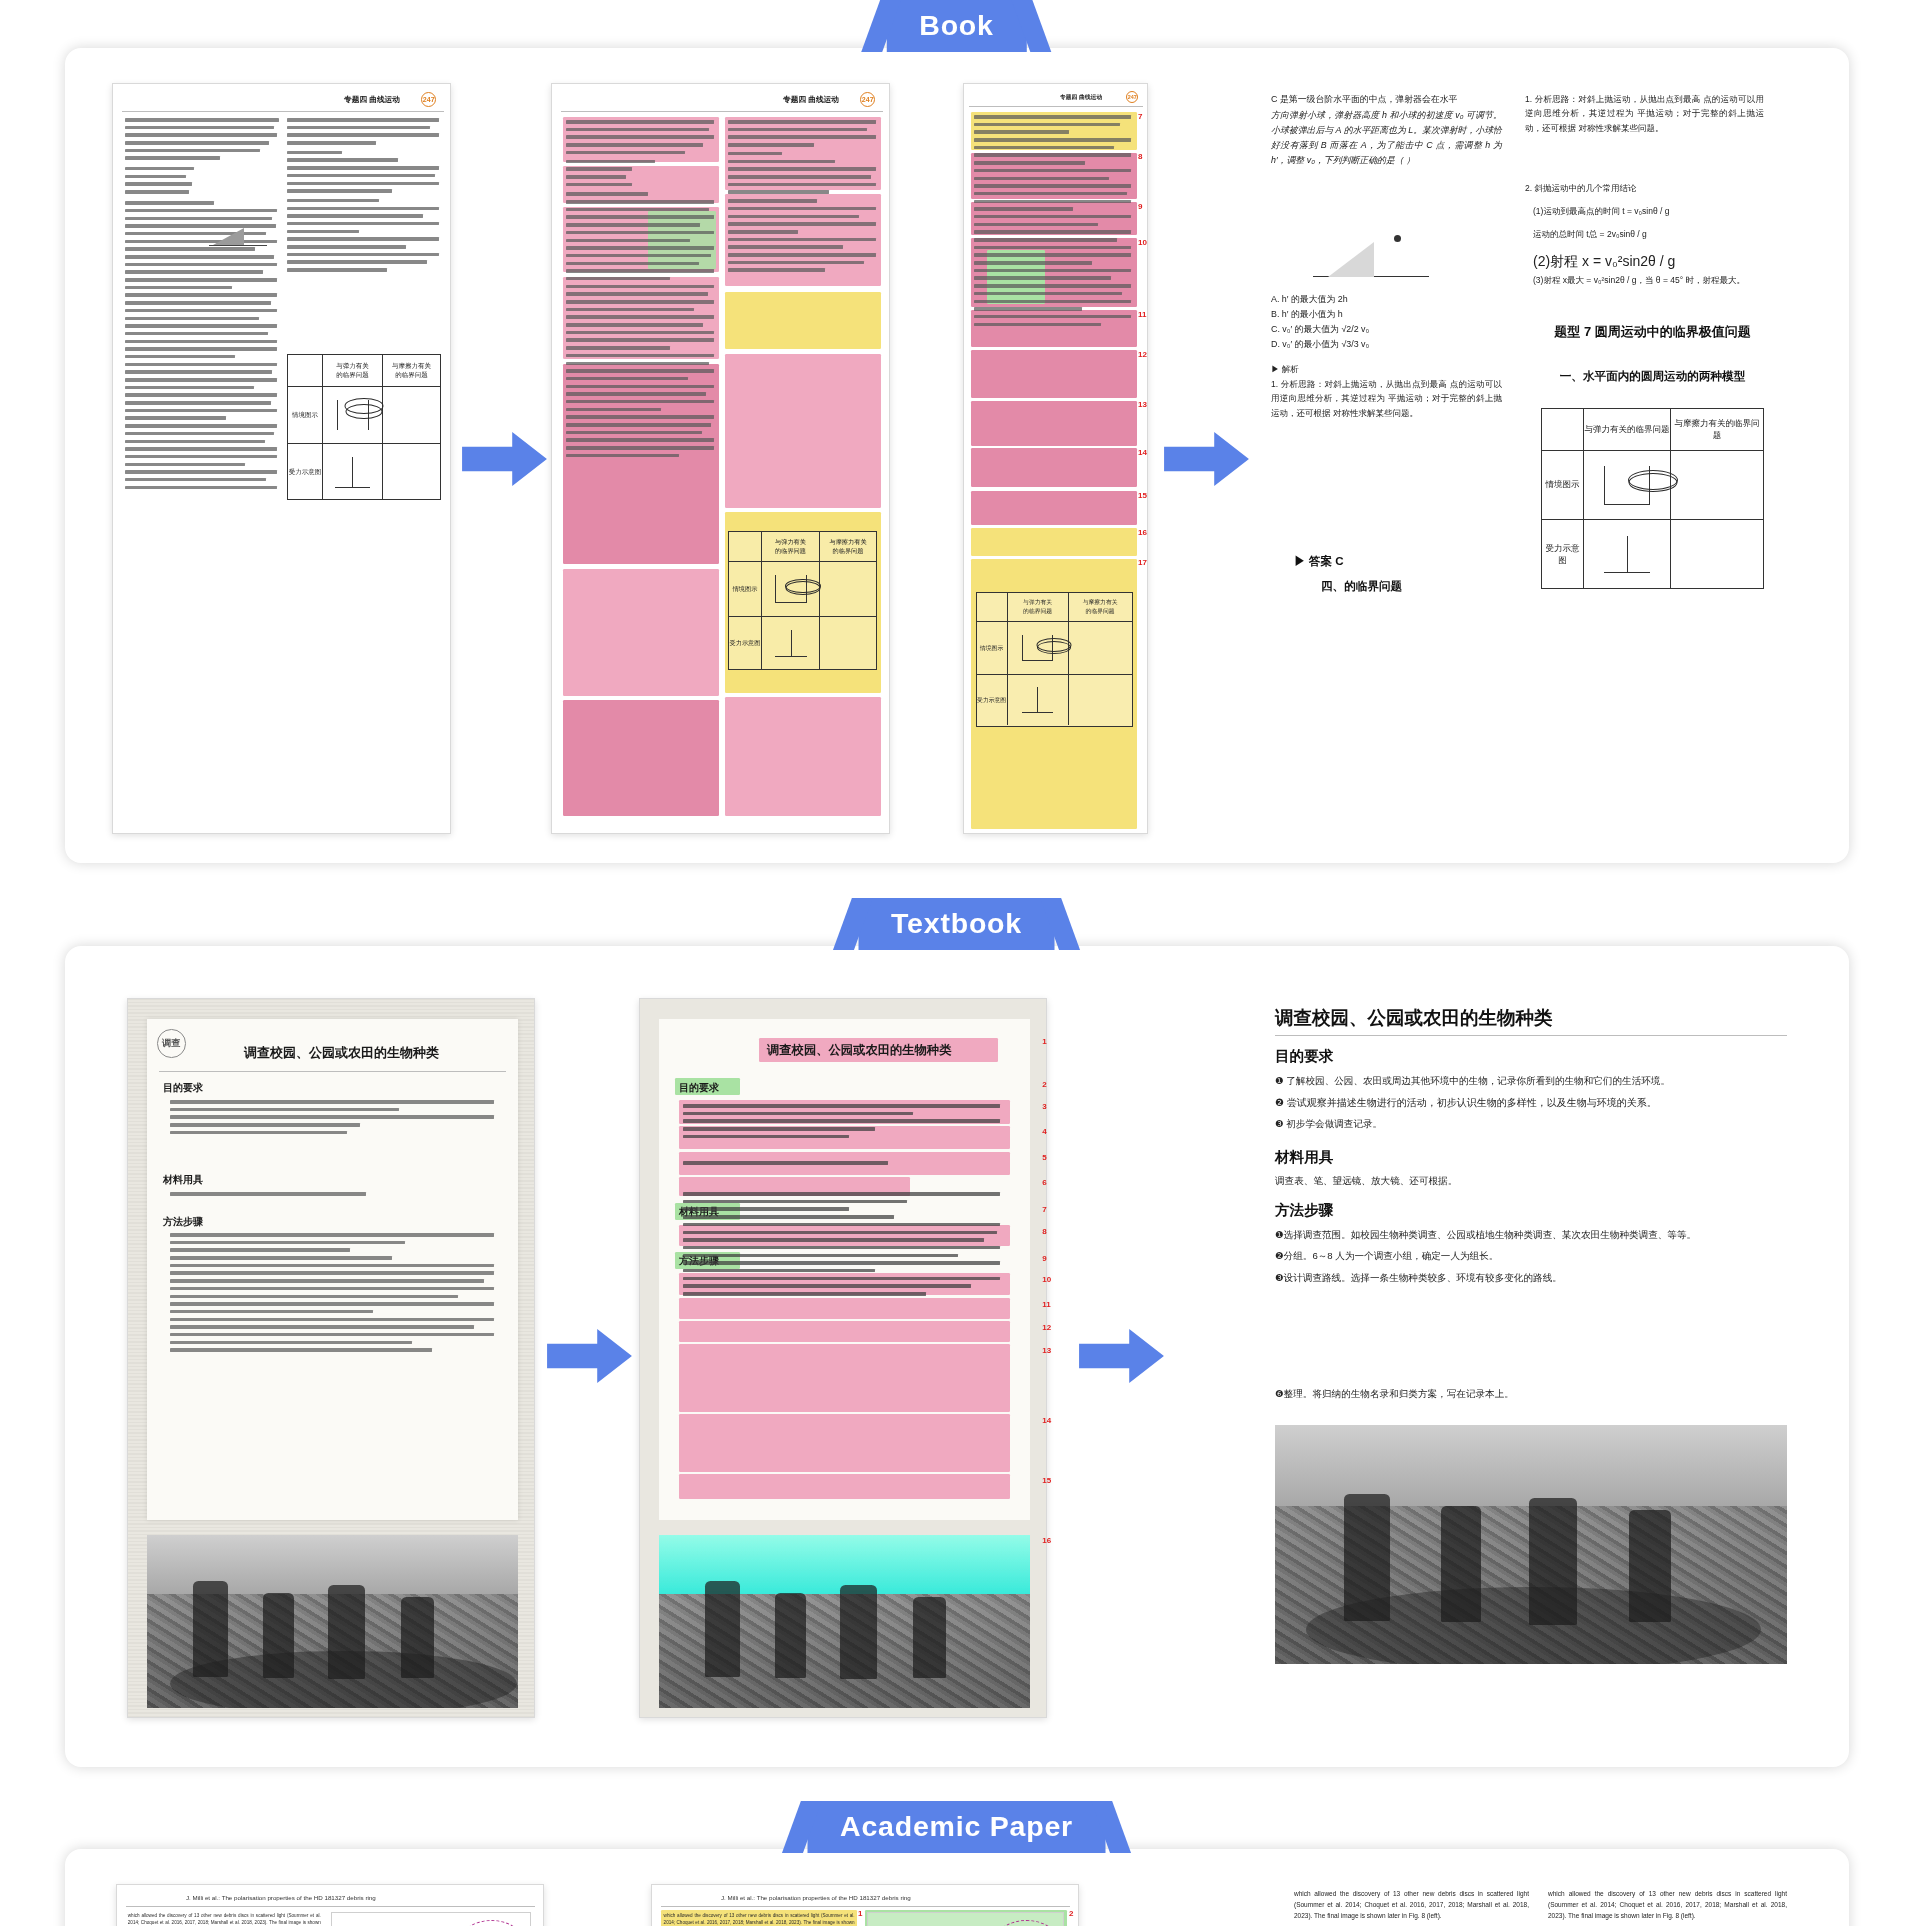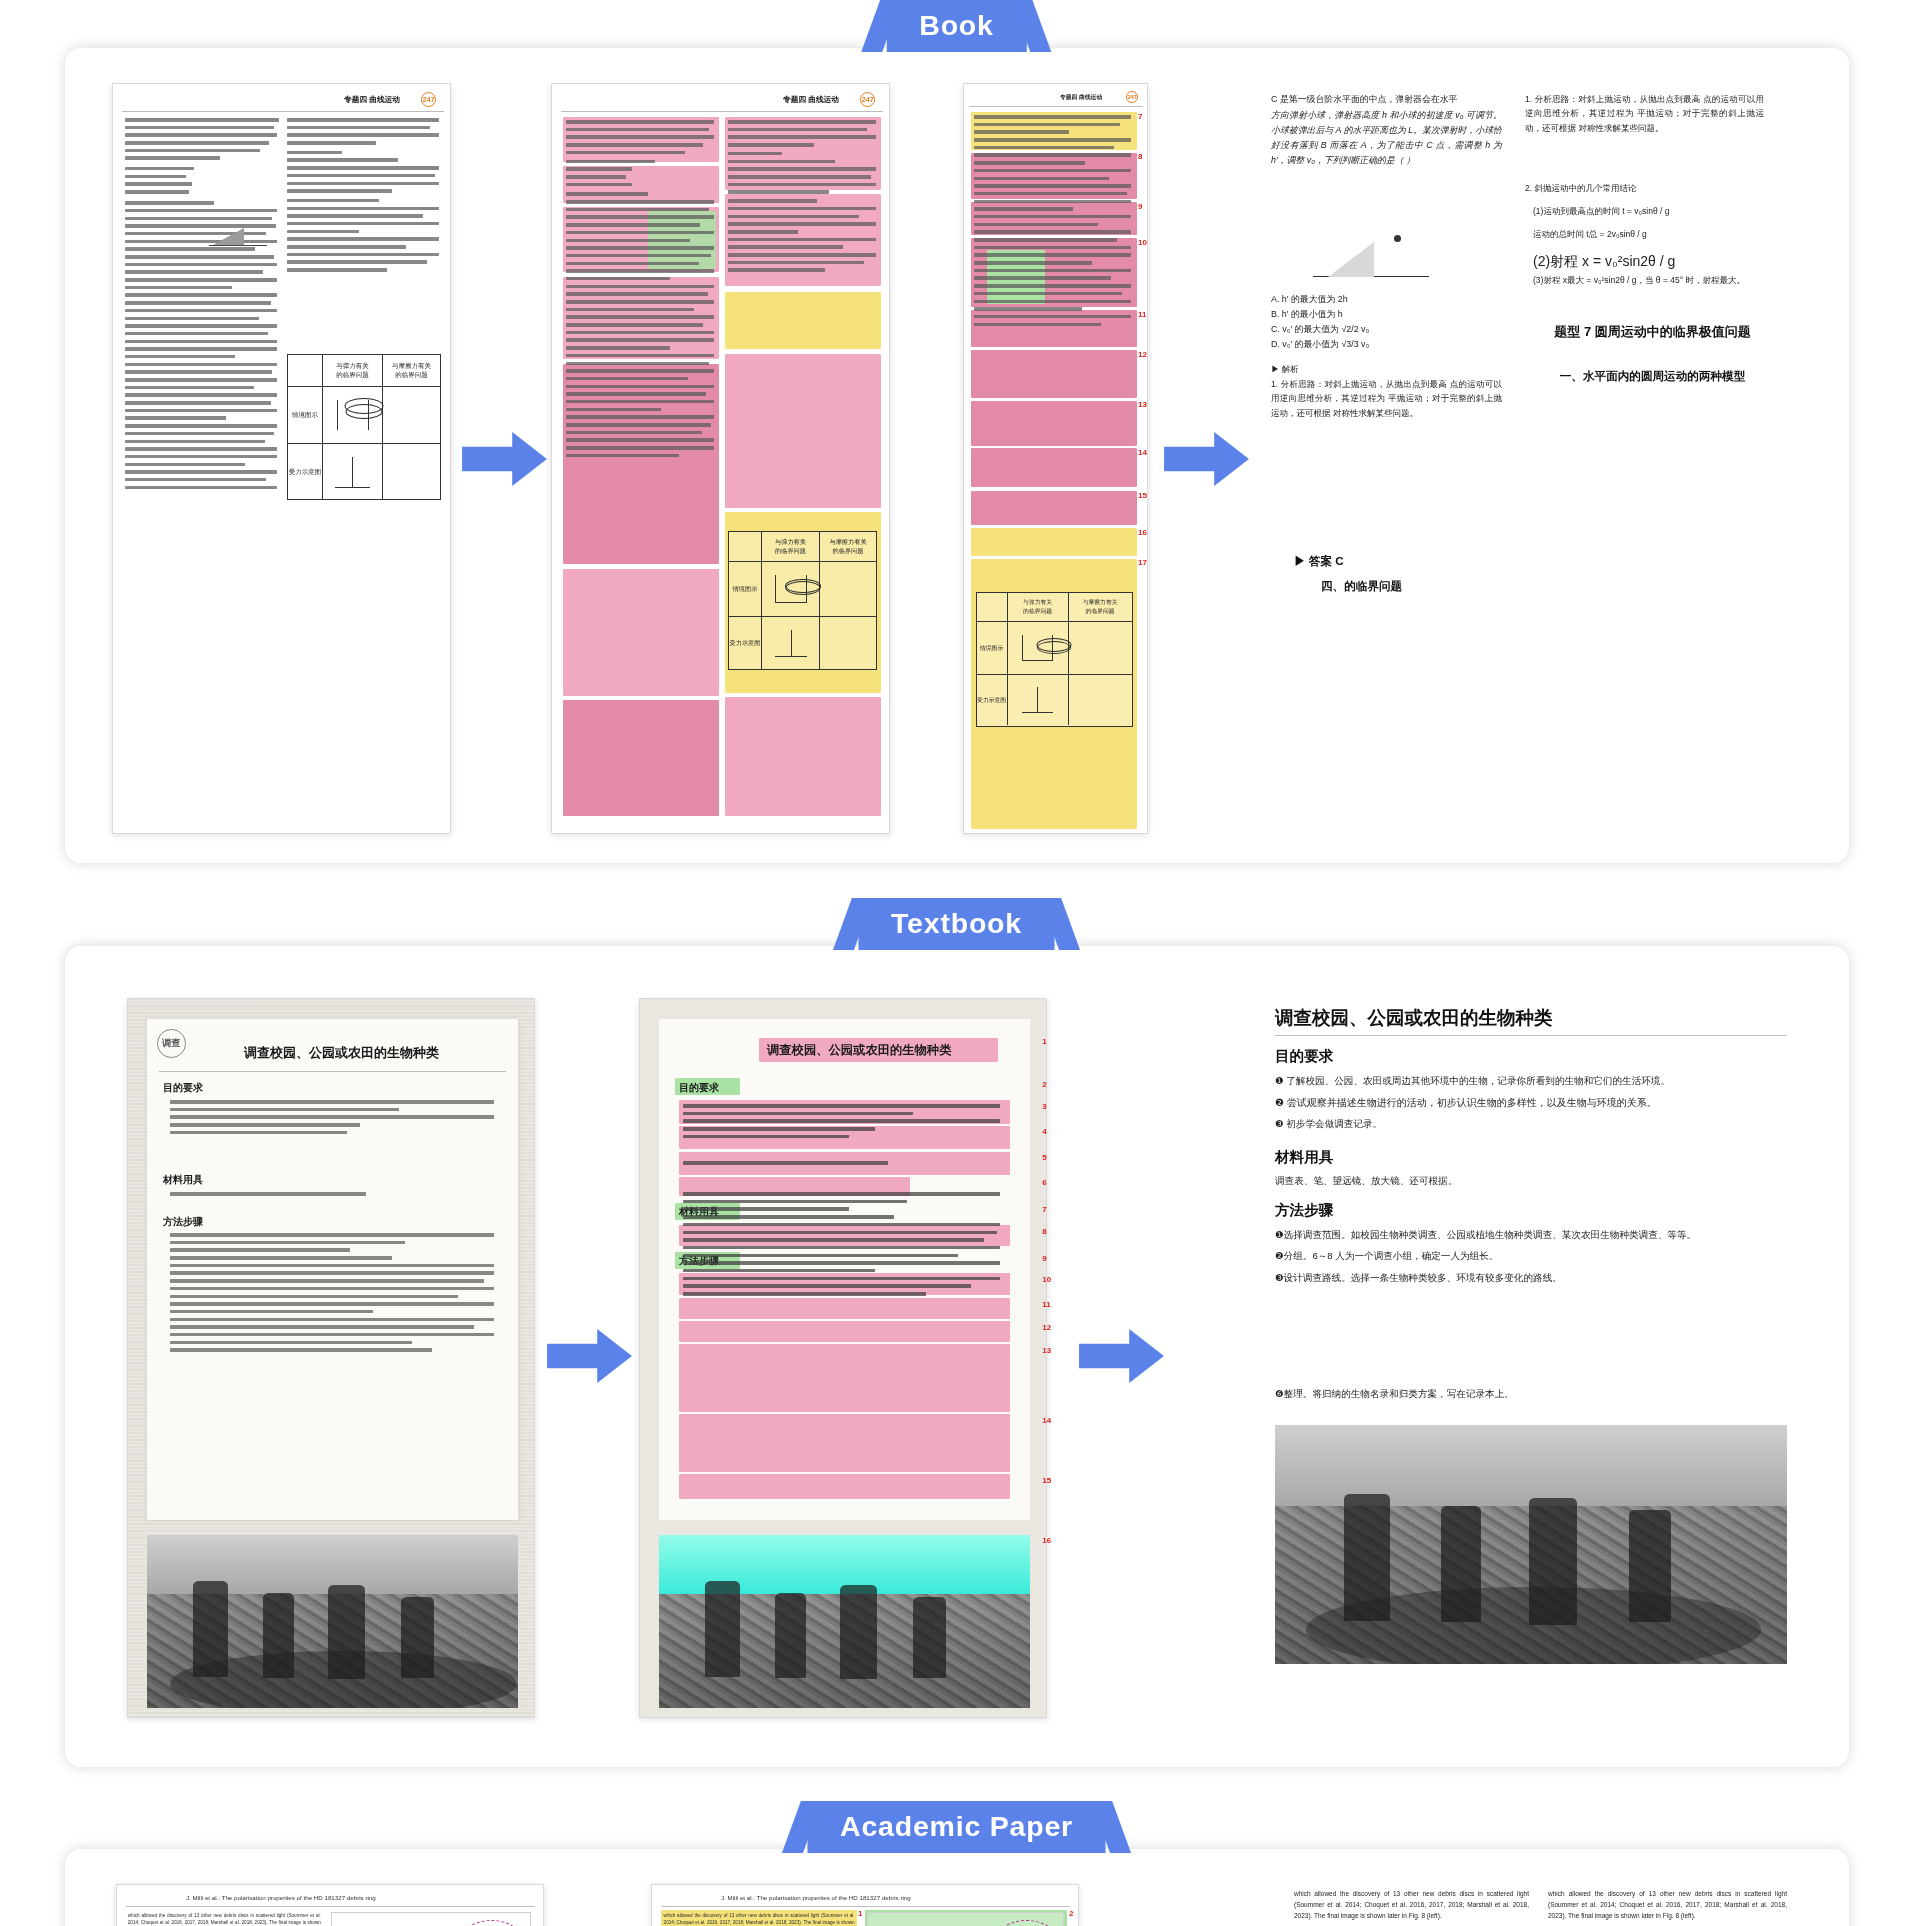--- a/index.html
+++ b/index.html
@@ -564,20 +564,47 @@
   <div class="clean-p" style="left:262px; top:135px; width:231px; font-size:8.5px;">运动的总时间 t总 = 2v₀sinθ / g</div>
   <div class="clean-p" style="left:262px; top:158px; width:231px; font-size:14px;">(2)射程 x = v₀²sin2θ / g</div>
   <div class="clean-p" style="left:262px; top:181px; width:231px; font-size:8.5px;">(3)射程 x最大 = v₀²sin2θ / g，当 θ = 45° 时，射程最大。</div>
 
   <div class="clean-h1" style="left:270px; top:231px; width:223px; text-align:center; font-size:13px;">
     <span>题型 7</span>
     <span>圆周运动中的临界极值问题</span>
   </div>
   <div class="clean-h2" style="left:270px; top:277px; width:223px; text-align:center; font-size:11.6px;">一、水平面内的圆周运动的两种模型</div>
 
+  <div class="gridtbl" style="left:270px; top:316px; width:223px; height:181px;">
+    <div class="gr" style="height:42px;">
+      <div class="gc" style="width:42px;"></div>
+      <div class="gc" style="width:87px; font-size:8.5px;">与弹力有关的临界问题</div>
+      <div class="gc" style="flex:1; font-size:8.5px;">与摩擦力有关的临界问题</div>
+    </div>
+    <div class="gr" style="height:69px;">
+      <div class="gc" style="width:42px; font-size:8.5px;">情境图示</div>
+      <div class="gc" style="width:87px;">
+        <div style="width:46px;height:39px;border-left:0.8px solid #333;border-right:0.8px solid #333;border-bottom:0.8px solid #333;"></div>
+      </div>
+      <div class="gc" style="flex:1;">
+          <div class="ring" style="width:50px;height:20px;left:50%;top:34%;transform:translateX(-50%);"></div>
+        </div>
+    </div>
+    <div class="gr" style="height:69px;">
+      <div class="gc" style="width:42px; font-size:8.5px;">受力示意图</div>
+      <div class="gc" style="width:87px;">
+        <div style="width:46px;height:37px;border-bottom:0.8px solid #333;position:relative;">
+            <div style="position:absolute;left:23px;top:0;width:0.8px;height:37px;background:#333;"></div>
+          </div>
+      </div>
+      <div class="gc" style="flex:1;">
+          <div class="ring" style="width:49px;height:19px;left:50%;top:36%;transform:translateX(-50%);"></div>
+        </div>
+    </div>
+  </div>
 </div>
 
 <div class="section section-2"></div>
 <div class="banner banner-2">Textbook</div>
 
 <div class="page" style="position:absolute; left:127px; top:998px; width:408px; height:720px; background:#e9e7e0;">
   <div style="position:absolute; inset:0; background:
       repeating-linear-gradient(0deg, rgba(0,0,0,0.035) 0 1.2px, transparent 1.2px 3.5px);"></div>
   <div style="position:absolute; left:18.5px; top:20px; width:371px; height:501px; background:#fbfaf6; box-shadow:0 0 5.4px rgba(0,0,0,.1);"></div>
   <div class="badge-circle" style="left:29px; top:30px; width:28.5px; height:28.5px; border-color:#8a8a8a; color:#555; font-size:9.2px;">调查</div>

